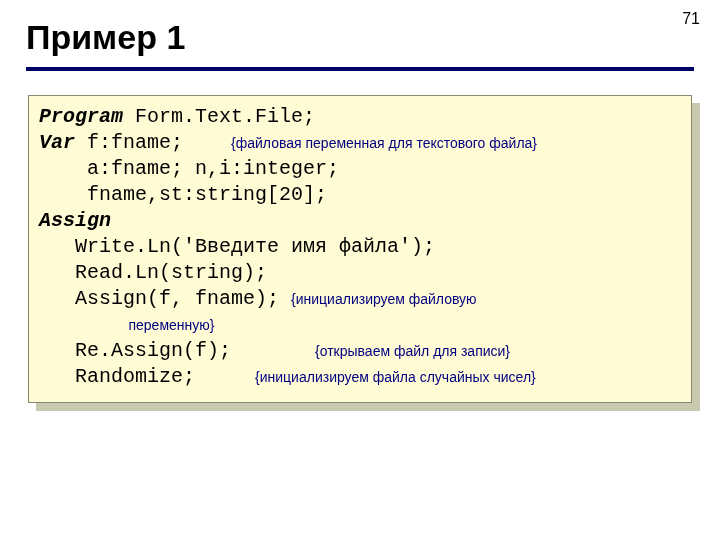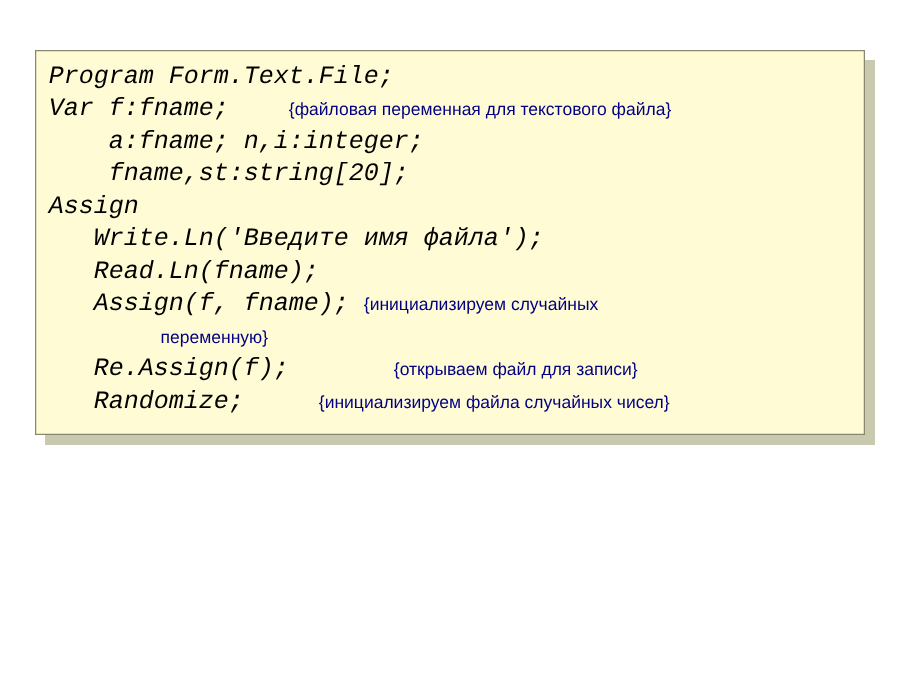--- a/index.html
+++ b/index.html
@@ -52,43 +52,47 @@
     position: relative;
     background: #fffbd5;
     border: 1px solid #888870;
     padding: 8px 10px 12px 10px;
     font-family: "Courier New", Courier, monospace;
     font-size: 20px;
     line-height: 1.3;
     white-space: pre;
     box-sizing: border-box;
   }
-  .code-box .b { font-weight: 400; font-style: italic; }
-  .code-box .i { font-style: italic; }
+  .code-box .b { font-weight: 700; font-style: italic; }
+  .code-box .i { }
   .cmt {
     font-family: Arial, Helvetica, sans-serif;
     font-style: normal;
     font-size: 14px;
     color: #000080;
   }
 </style>
 </head>
 <body>
 
 <div class="slide">
 
+  <div class="header-row">
+    <div class="title">Пример 1</div>
+    <div class="pagenum">71</div>
+  </div>
 
   <div class="code-wrap">
     <div class="code-shadow"></div>
     <div class="code-box"><span class="b">Program</span><span class="i"> Form.Text.File;</span>
 <span class="b">Var</span><span class="i"> f:fname;    </span><span class="cmt">{файловая переменная для текстового файла}</span>
 <span class="i">    a:fname; n,i:integer;</span>
 <span class="i">    fname,st:string[20];</span>
 <span class="b">Assign</span>
 <span class="i">   Write.Ln('Введите имя файла');</span>
-<span class="i">   Read.Ln(fname);</span>
-<span class="i">   Assign(f, fname); </span><span class="cmt">{инициализируем случайных</span>
+<span class="i">   Read.Ln(string);</span>
+<span class="i">   Assign(f, fname); </span><span class="cmt">{инициализируем файловую</span>
 <span class="cmt">                       переменную}</span>
 <span class="i">   Re.Assign(f);       </span><span class="cmt">{открываем файл для записи}</span>
 <span class="i">   Randomize;     </span><span class="cmt">{инициализируем файла случайных чисел}</span></div>
   </div>
 
 </div>
 
 </body></html>

